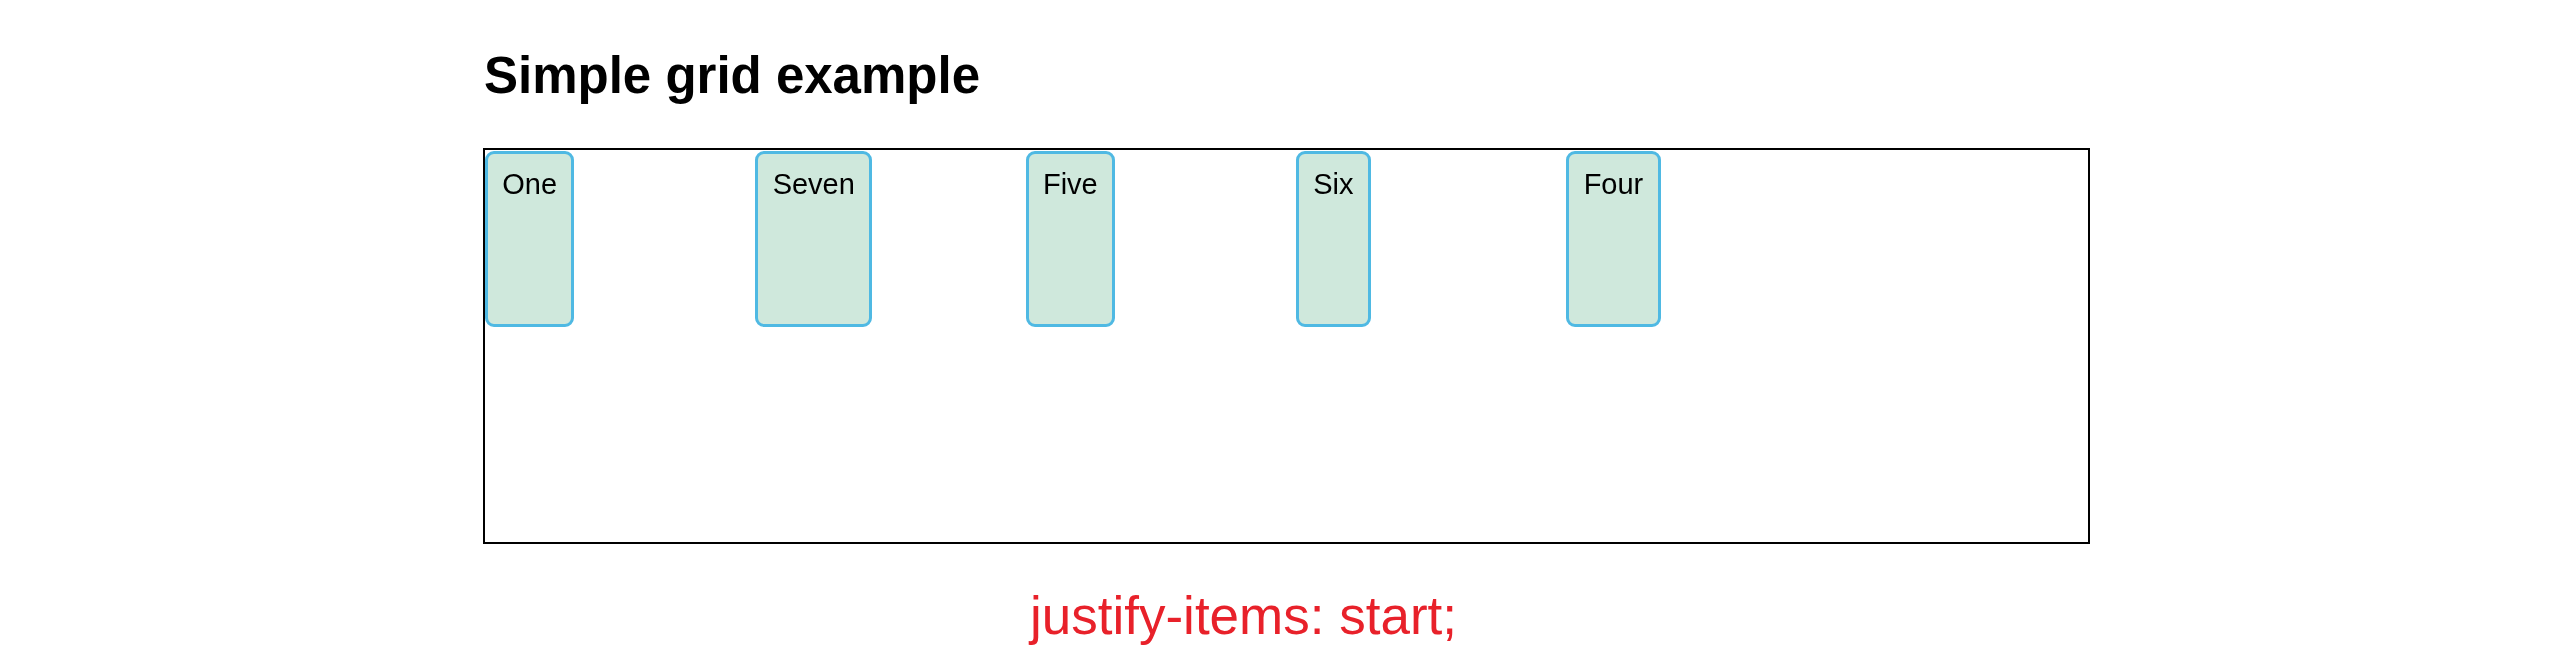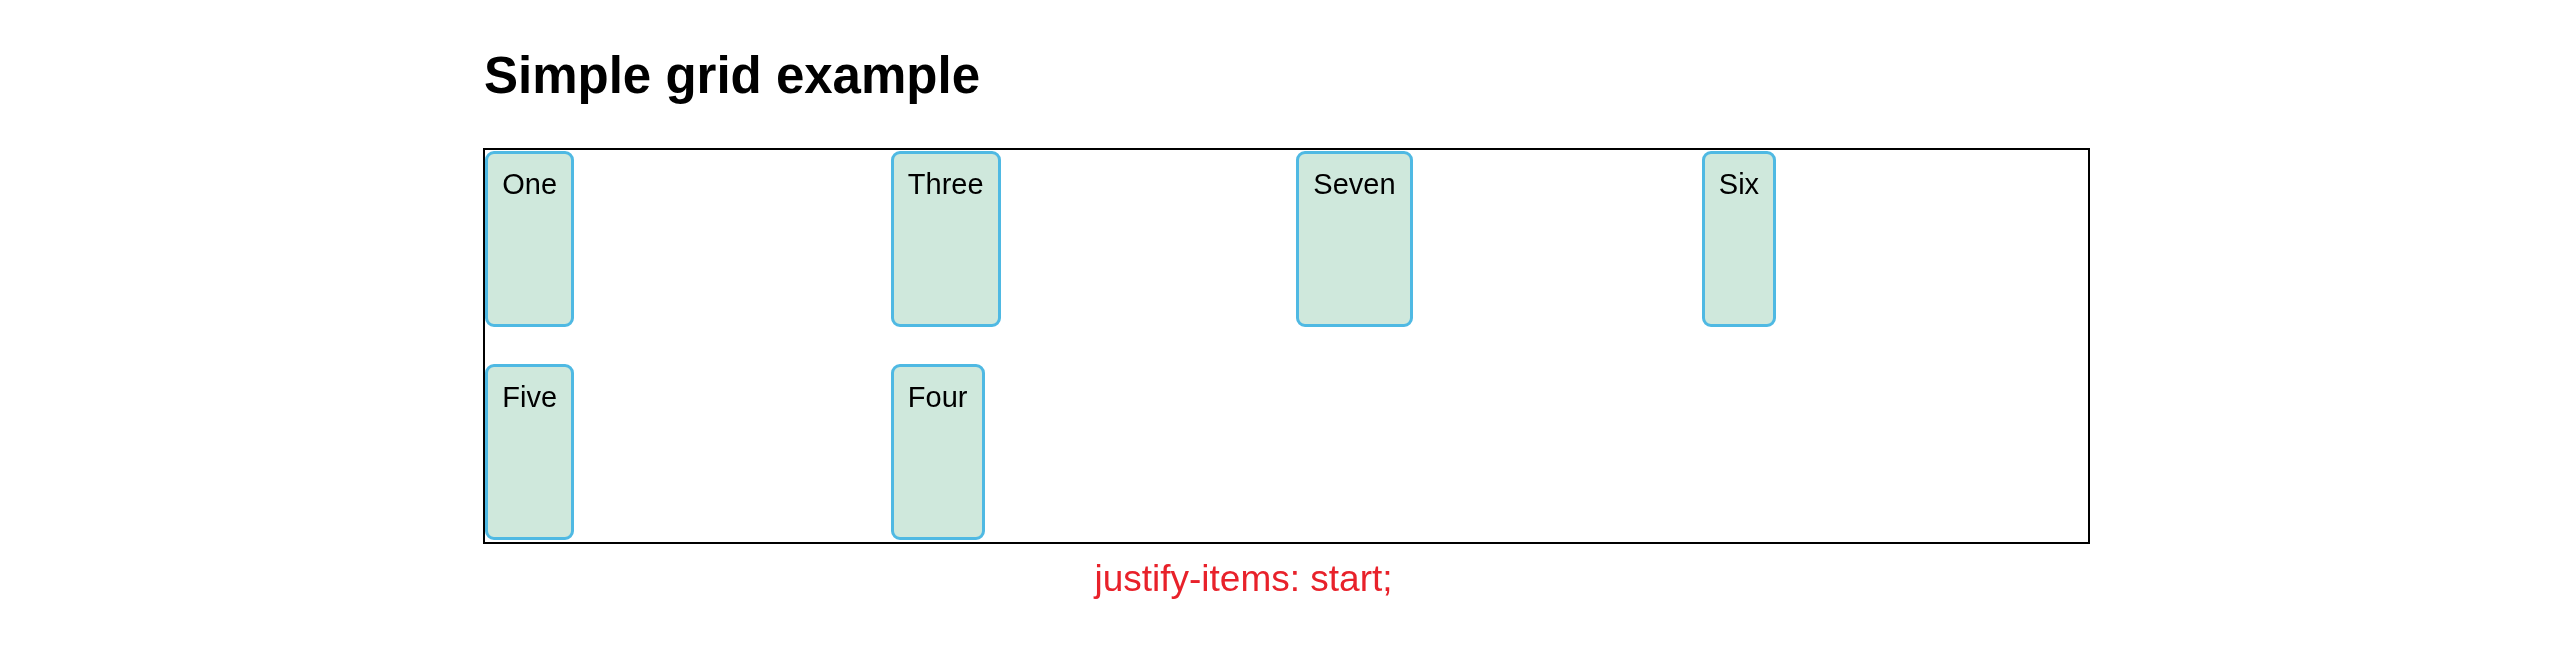--- a/index.html
+++ b/index.html
@@ -30,21 +30,21 @@
   }
   .grid-container {
     position: absolute;
     left: 483px;
     top: 148px;
     width: 1603px;
     height: 391px;
     border: 2.7px solid var(--container-border, #000);
     background: #ffffff;
     display: grid;
-    grid-template-columns: repeat(4, 1fr);
+    grid-template-columns: repeat(6, 1fr);
     grid-auto-rows: 176px;
     gap: 37px 19px;
     justify-items: start;
     align-items: stretch;
     padding-top: 0.9px;
     box-sizing: content-box;
   }
   .grid-item {
     box-sizing: border-box;
     border: 3.6px solid var(--item-border, #4fb9e3);
@@ -52,42 +52,41 @@
     border-radius: 9px;
     padding: 14.3px;
     font-size: 29px;
     line-height: 1.15;
     color: #000000;
     white-space: nowrap;
   }
   .caption {
     position: absolute;
     left: 483px;
-    top: 558px;
+    top: 586px;
     width: 1521px;
     margin: 0;
     text-align: center;
-    font-size: 37px;
+    font-size: 53px;
     line-height: 1.15;
     color: var(--caption-red, #e8212a);
     white-space: nowrap;
   }
 </style>
 </head>
 <body>
 
 <div class="stage">
 
   <h1 class="page-title">Simple grid example</h1>
 
   <div class="grid-container">
     <div class="grid-item">One</div>
-    <div class="grid-item">Three</div>
     <div class="grid-item">Seven</div>
+    <div class="grid-item">Five</div>
     <div class="grid-item">Six</div>
-    <div class="grid-item">Five</div>
     <div class="grid-item">Four</div>
   </div>
 
   <p class="caption">justify-items: start;</p>
 
 </div>
 
 
 </body></html>

